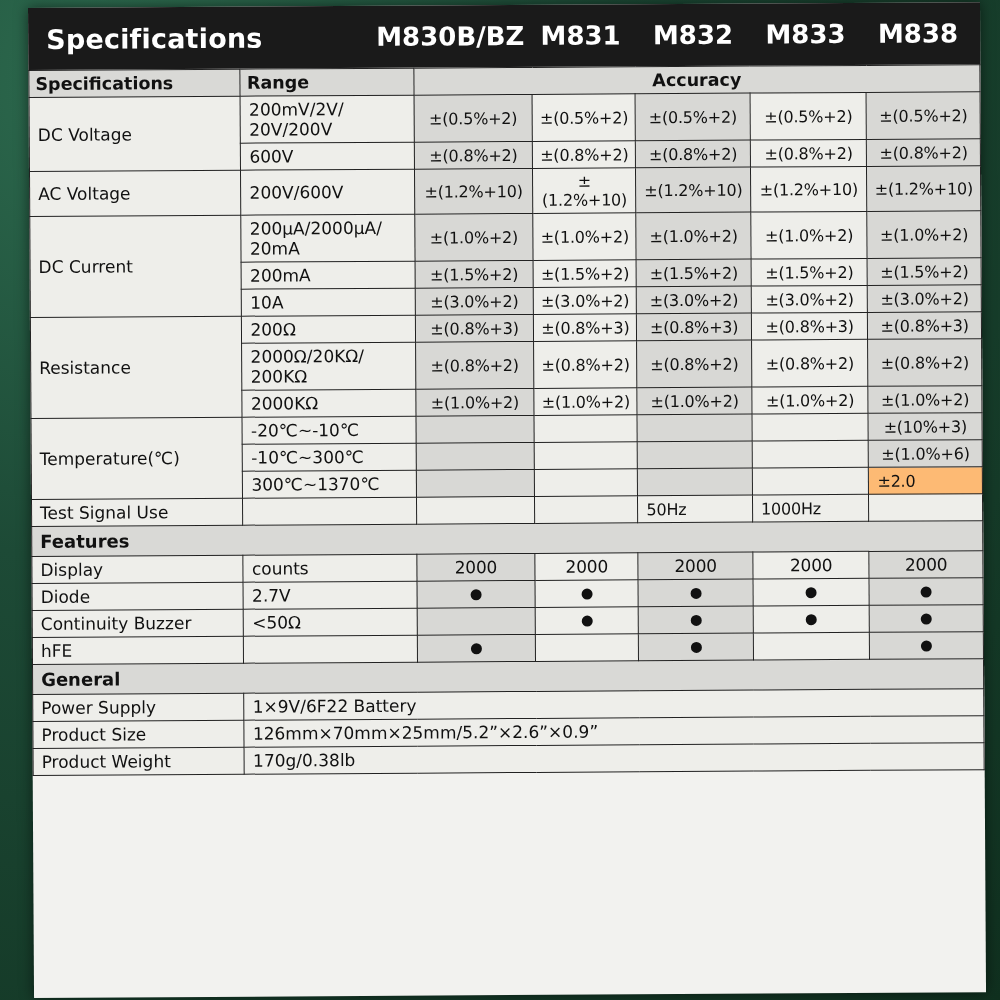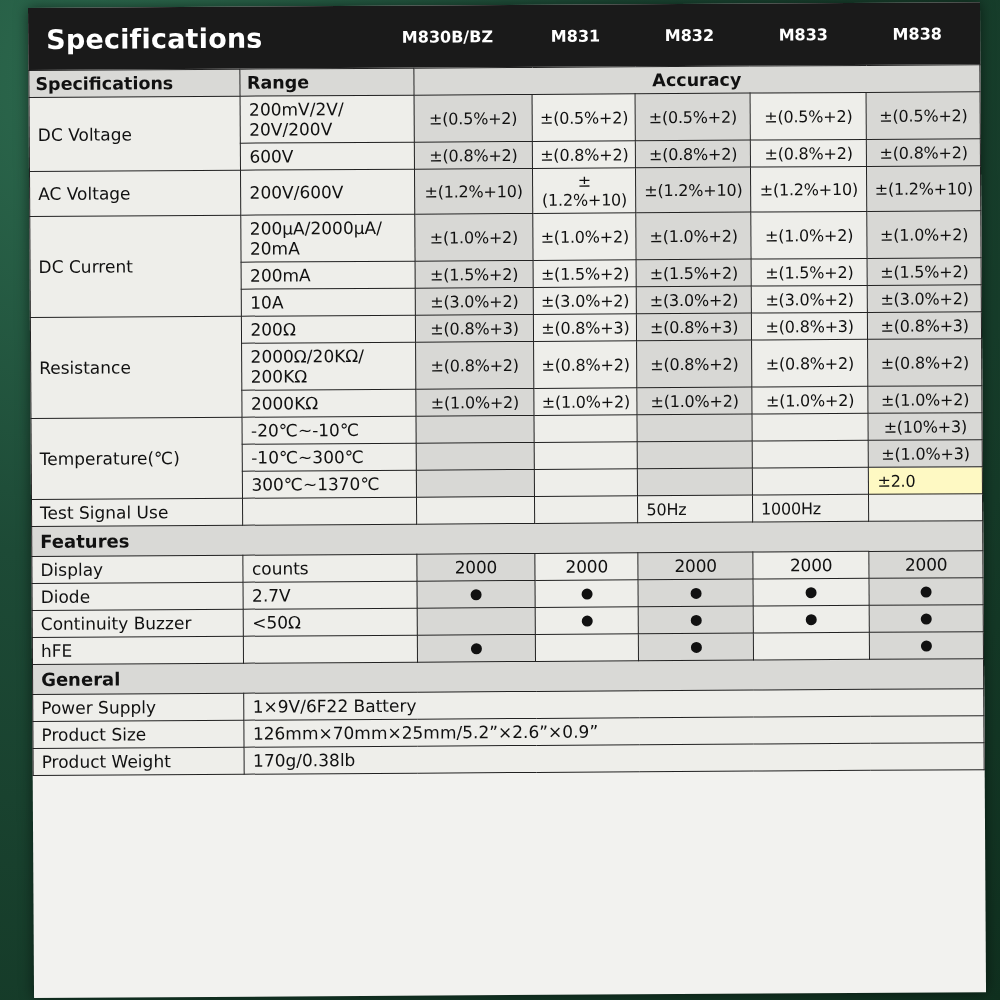--- a/index.html
+++ b/index.html
@@ -59,21 +59,21 @@
     letter-spacing: 0.2px;
     flex: 0 0 330px;
   }
   .titlebar .models {
     flex: 1;
     display: flex;
   }
   .titlebar .model {
     flex: 1;
     text-align: center;
-    font-size: 16px;
+    font-size: 26px;
     font-weight: bold;
   }
   .titlebar .model.wide { flex: 1.25; }
 
   .sectionrow td {
     background: #d9d9d6;
     font-weight: bold;
     font-size: 18px;
     padding: 4px 8px;
   }
@@ -85,21 +85,21 @@
   .hdr td.acc { text-align: center; }
   td.spec { background: #eeeeea; font-size: 17px; padding-left: 8px;}
   td.range { background: #eeeeea; font-size: 17px; padding-left: 8px;}
   td.val {
     background: #d8d8d5;
     text-align: center;
     font-size: 16px;
     letter-spacing: -0.2px;
   }
   td.val.light { background: #eeeeea; }
-  td.leftval { background: #fef9c3; text-align: left; padding-left: 8px; }
+  td.leftval { background: #fdba74; text-align: left; padding-left: 8px; }
   .dot {
     display: inline-block;
     width: 11px;
     height: 11px;
     border-radius: 50%;
     background: #111;
   }
   td.center { text-align: center; }
   .feat td { font-size: 17px; }
   .genval { text-align: left; padding-left: 8px; }
@@ -229,21 +229,21 @@
       <td class="val"></td>
       <td class="val light"></td>
       <td class="val">±(10%+3)</td>
     </tr>
     <tr>
       <td class="range">-10℃~300℃</td>
       <td class="val"></td>
       <td class="val light"></td>
       <td class="val"></td>
       <td class="val light"></td>
-      <td class="val">±(1.0%+3)</td>
+      <td class="val">±(1.0%+6)</td>
     </tr>
     <tr>
       <td class="range">300℃~1370℃</td>
       <td class="val"></td>
       <td class="val light"></td>
       <td class="val"></td>
       <td class="val light"></td>
       <td class="val leftval">±2.0</td>
     </tr>
 

